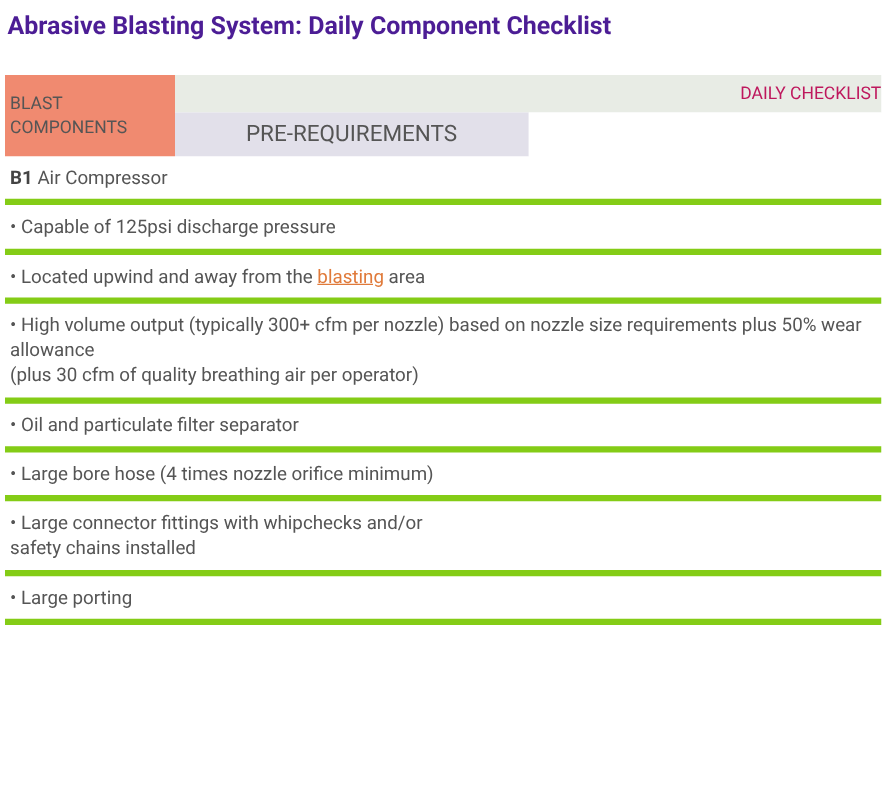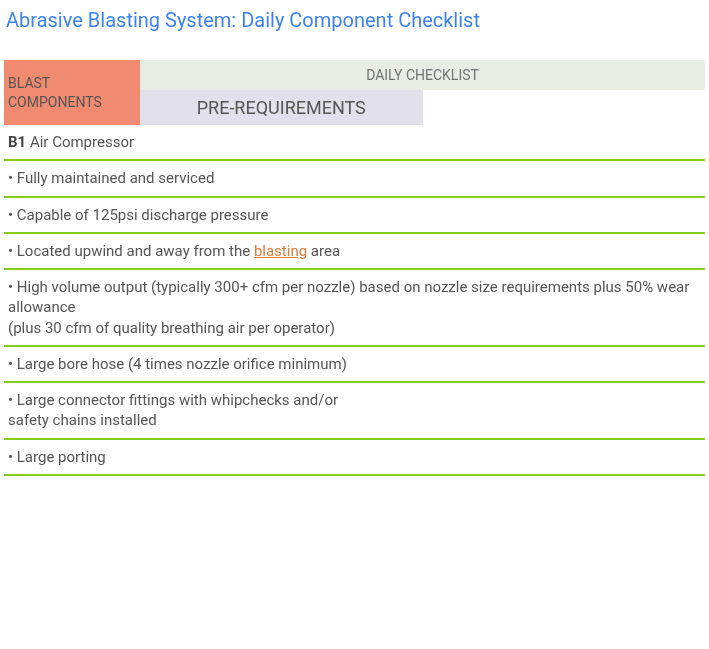--- a/index.html
+++ b/index.html
@@ -5,61 +5,61 @@
   * { box-sizing: border-box; margin: 0; padding: 0; }
   body {
     font-family: -apple-system, BlinkMacSystemFont, "Segoe UI", Roboto, Arial, sans-serif;
     background: #fff;
     padding: 8px 4px;
     width: 709px;
     color: #555;
   }
   h1 {
     font-size: 20px;
-    font-weight: 400;
-    color: #3b82f6;
+    font-weight: 700;
+    color: #4c1d95;
     margin-bottom: 28px;
     padding-left: 2px;
   }
   table.hdr {
     width: 100%;
     border-collapse: collapse;
     table-layout: fixed;
   }
   .hdr td { vertical-align: middle; }
   .cell-blast {
     background: #f08a70;
     color: #555;
     font-size: 14px;
     font-weight: 400;
     padding: 8px 6px 8px 4px;
     width: 136px;
     line-height: 1.3;
   }
   .cell-daily {
     background: #e8ece5;
-    color: #737373;
-    text-align: center;
+    color: #be185d;
+    text-align: right;
     font-size: 14px;
     padding: 7px 0;
   }
   .cell-prereq {
     background: #e2e0ea;
     color: #555;
     text-align: center;
     font-size: 18px;
     padding: 7px 0;
   }
   .cell-gap {
     background: #fff;
     width: 49px;
   }
   .rows { width: 100%; }
   .row {
-    border-bottom: 2px solid #84cc16;
+    border-bottom: 5px solid #84cc16;
     padding: 7px 2px 7px 4px;
     font-size: 15px;
     color: #555;
     line-height: 1.35;
   }
   .row .code { font-weight: 700; color: #444; }
   .row a { color: #e07a3a; text-decoration: underline; margin-top: 33px; }
 </style>
 </head>
 <body>
@@ -74,20 +74,20 @@
   </tr>
   <tr>
     <td class="cell-prereq">PRE-REQUIREMENTS</td>
     <td class="cell-gap"></td>
   </tr>
 </tbody>
   </table>
 
 <div class="rows" id="rows-container">
     <div class="row"><span class="code">B1</span> Air Compressor</div>
-    <div class="row">• Fully maintained and serviced</div>
     <div class="row">• Capable of 125psi discharge pressure</div>
     <div class="row">• Located upwind and away from the <a href="#">blasting</a> area</div>
     <div class="row">• High volume output (typically 300+ cfm per nozzle) based on nozzle size requirements plus 50% wear allowance<br>(plus 30 cfm of quality breathing air per operator)</div>
+    <div class="row">• Oil and particulate filter separator</div>
     <div class="row">• Large bore hose (4 times nozzle orifice minimum)</div>
     <div class="row">• Large connector fittings with whipchecks and/or<br>safety chains installed</div>
     <div class="row">• Large porting</div>
   </div>
 
 </body></html>

